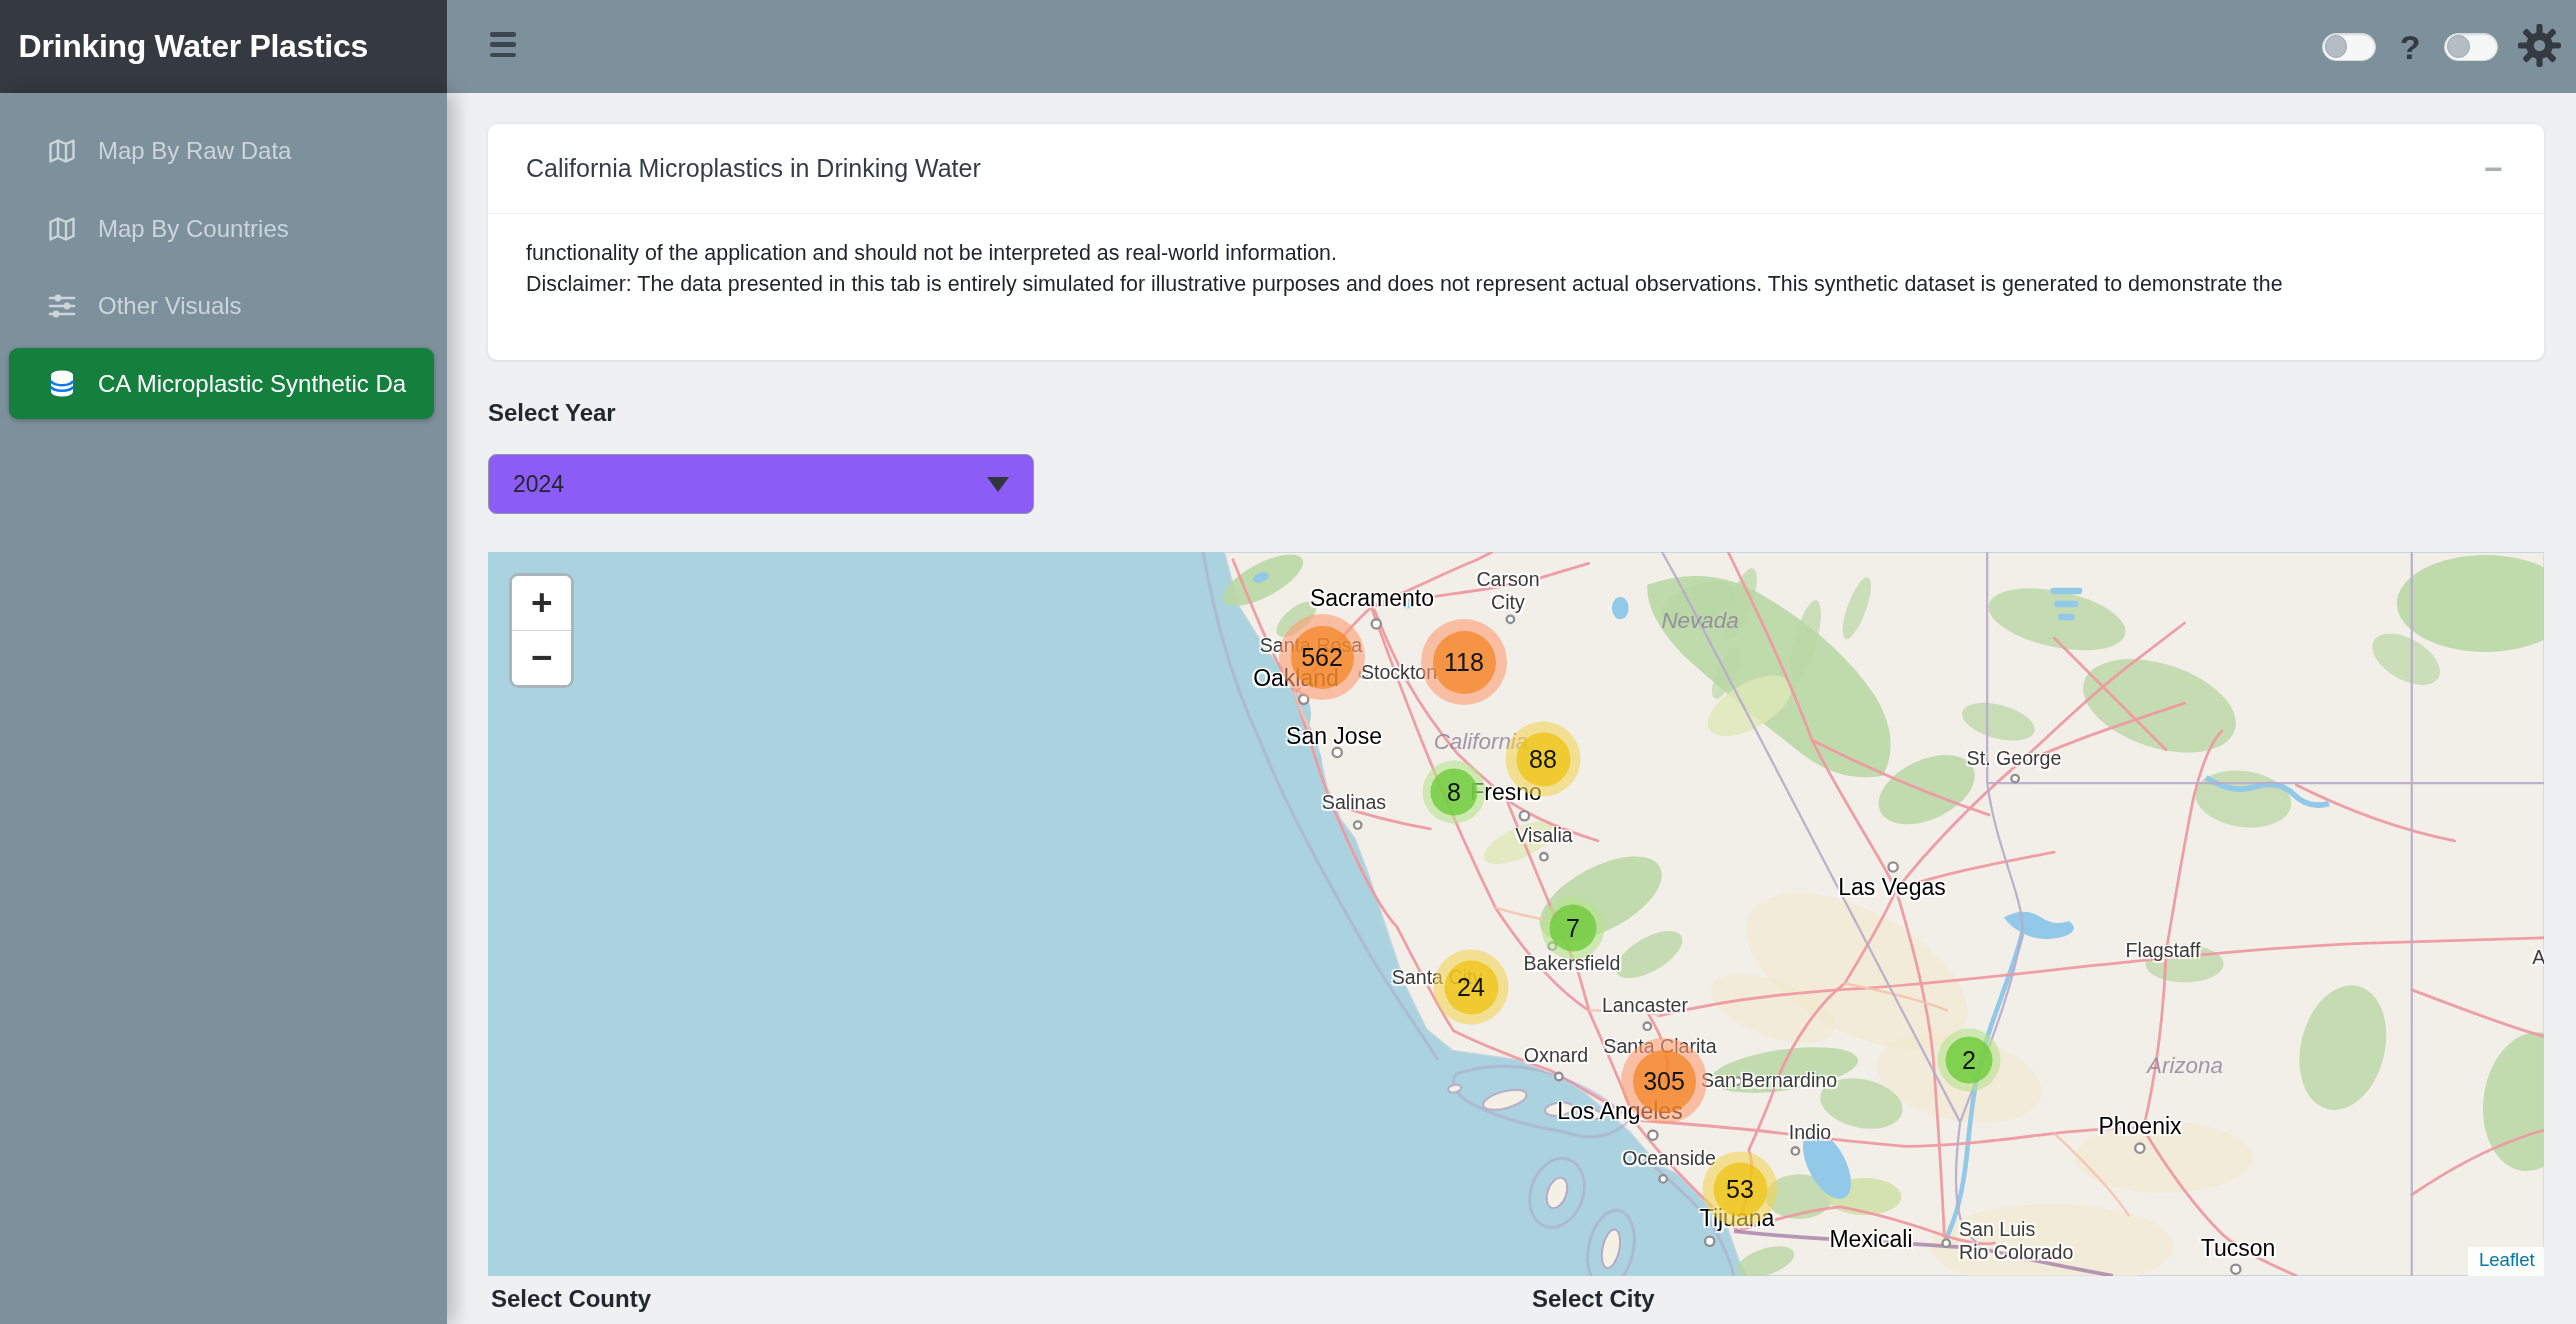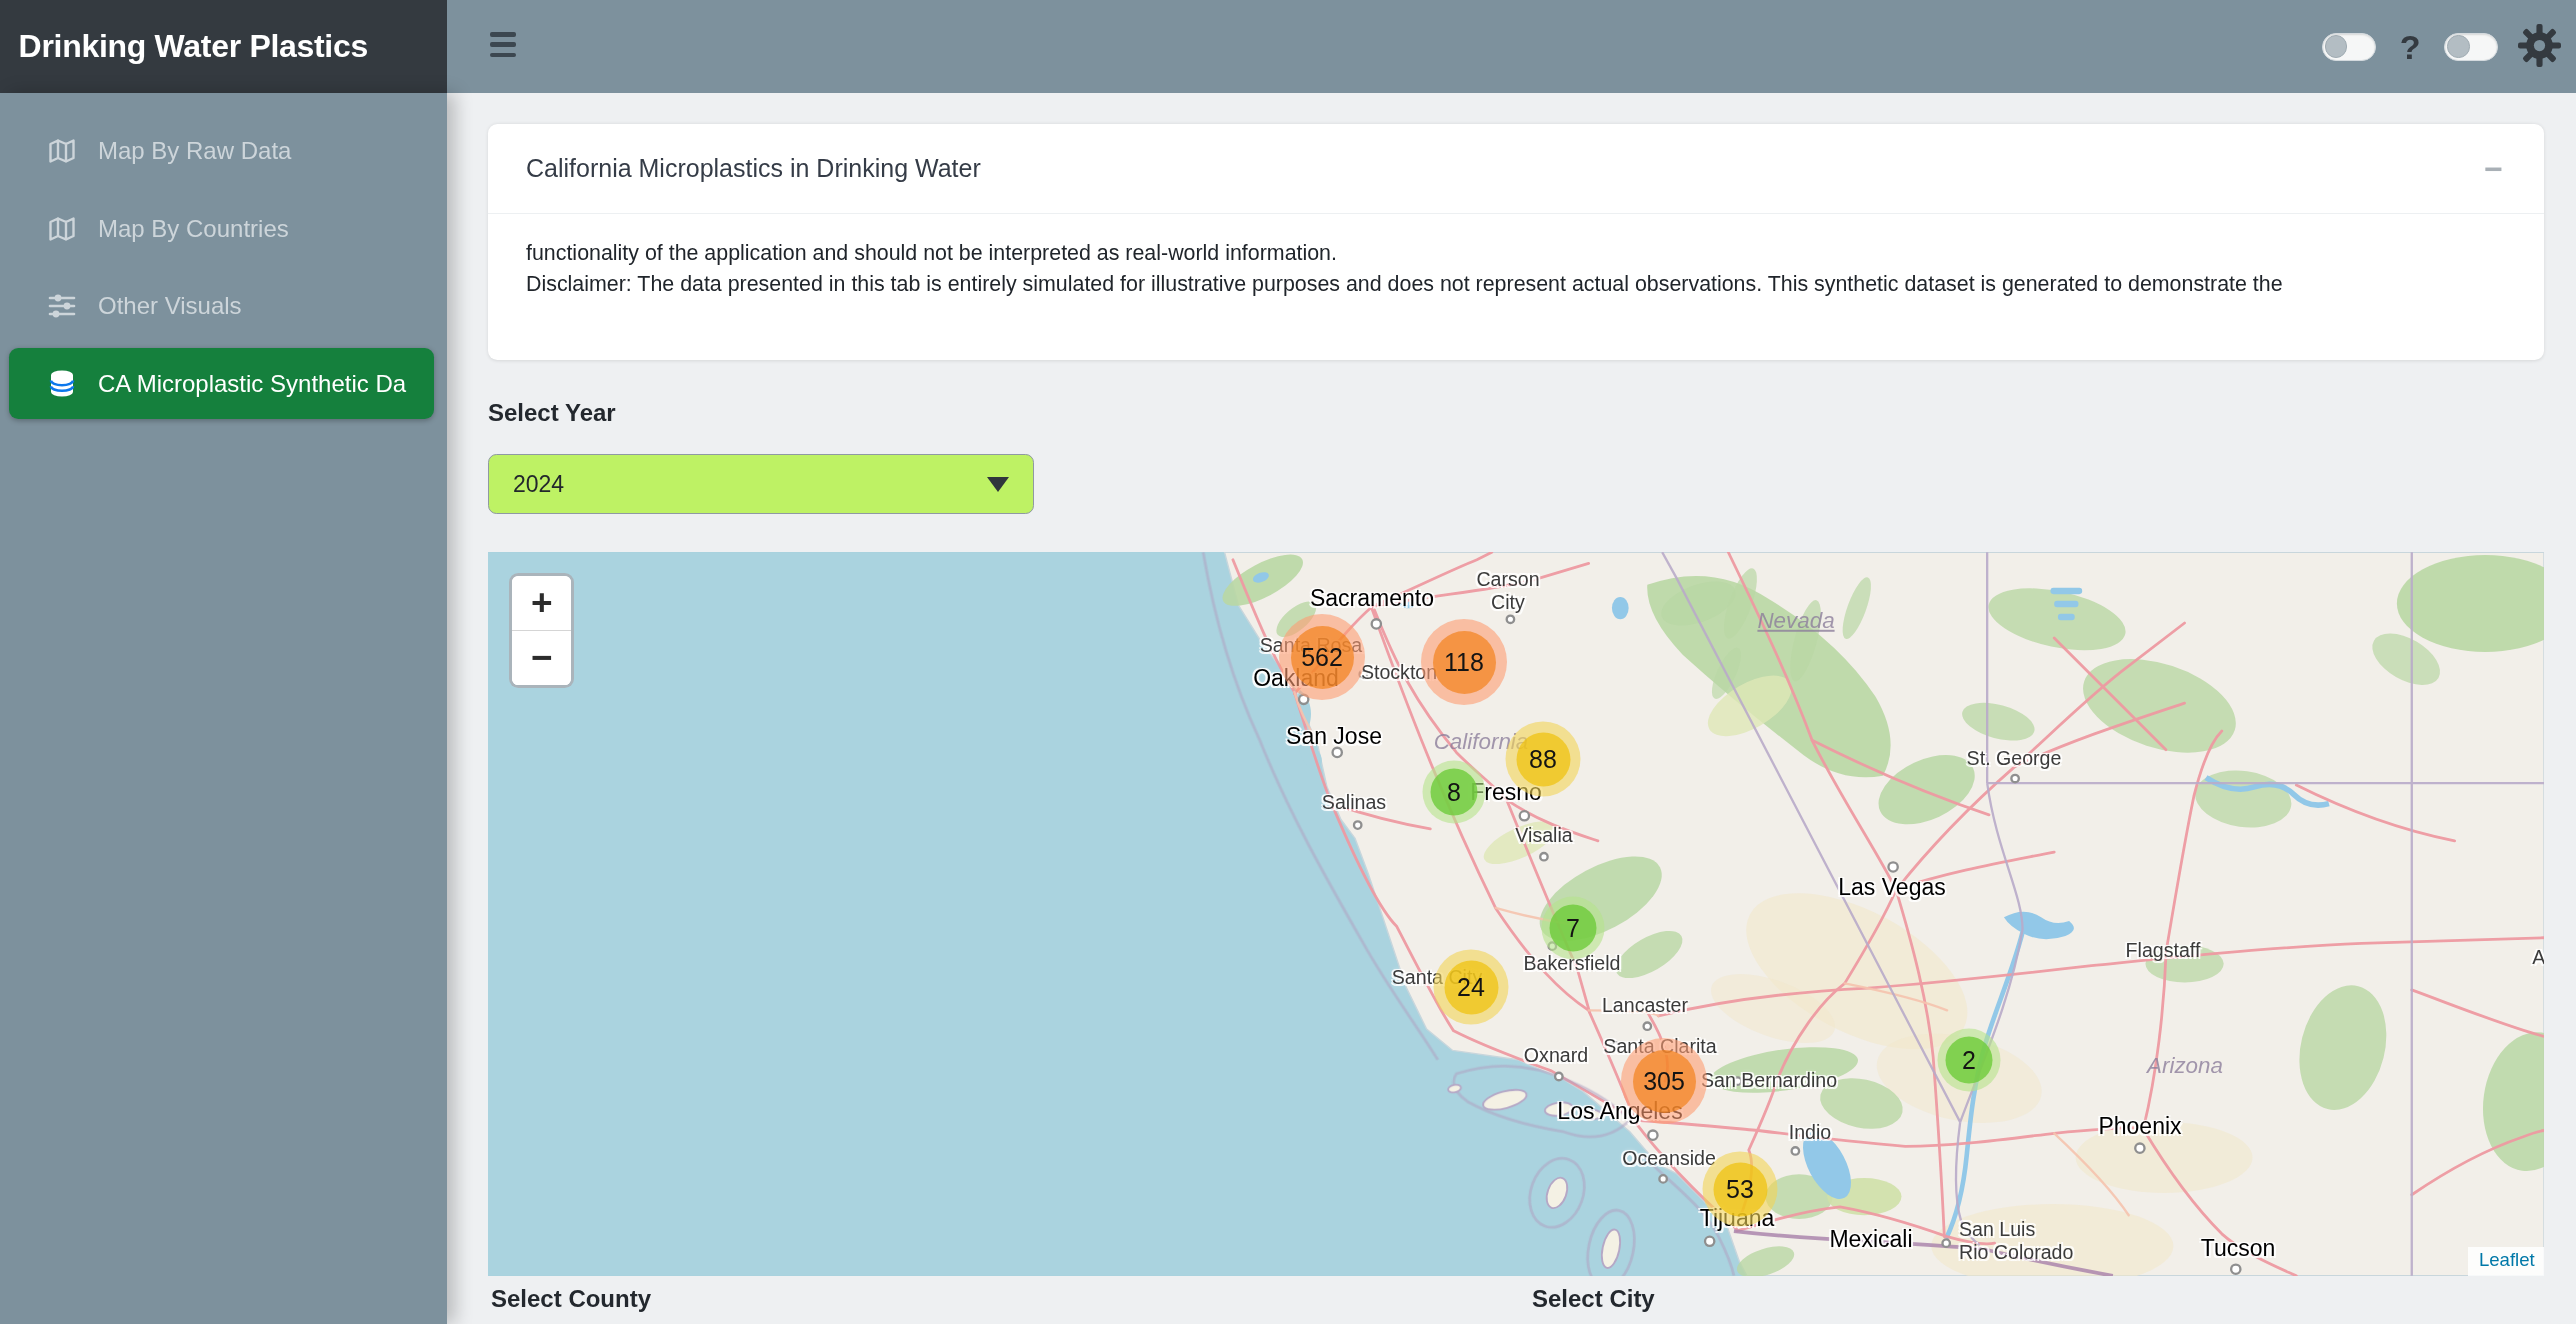--- a/index.html
+++ b/index.html
@@ -37,21 +37,21 @@
     padding:0 41px 0 38px;box-sizing:border-box;}
   .card-title{font-size:25px;color:#353c47;}
   .collapse-btn{margin-left:auto;color:#a9b0b6;font-size:32px;font-weight:700;line-height:1;cursor:pointer;}
   .card-body{padding:24px 37px 0 38px;font-size:21.4px;color:#20252b;line-height:1.45;}
 
   .sec-label{position:absolute;font-size:24px;font-weight:700;color:#23282e;}
   .lab-year{left:488px;top:399px;}
   .lab-county{left:491px;top:1285px;}
   .lab-city{left:1532px;top:1285px;}
 
-  .selectbox{position:absolute;left:488px;top:454px;width:546px;height:60px;background:#bef264;
+  .selectbox{position:absolute;left:488px;top:454px;width:546px;height:60px;background:#8b5cf6;
     border:0.9px solid #8f99a3;border-radius:8.4px;display:flex;align-items:center;padding:0 24px;
     box-sizing:border-box;font-size:23px;color:#23272c;cursor:pointer;}
   .selectbox .caret{margin-left:auto;width:0;height:0;border-left:11.2px solid transparent;
     border-right:11.2px solid transparent;border-top:15px solid #30363c;}
 
   
   .map{position:absolute;left:488px;top:552px;width:2056px;height:724px;overflow:hidden;background:#aad3df;}
   .map svg{position:absolute;left:0;top:0;}
   #label-layer,#cluster-layer{position:absolute;left:0;top:0;width:100%;height:100%;}
   .mlabel{position:absolute;transform:translate(-50%,-50%);color:#3b3b3b;white-space:pre-line;text-align:center;
@@ -330,21 +330,21 @@
         <span class="mlabel town" style="left: 1020px; top: 39px;">Carson
 City</span>
         <span class="mlabel town" style="left: 775px; top: 94px; margin-left: 48px;">Santa Rosa</span>
         <span class="mlabel city" style="left: 808px; top: 127px;">Oakland</span>
         <span class="mlabel town" style="left: 911px; top: 121px;">Stockton</span>
         <span class="mlabel city" style="left: 846px; top: 185px;">San Jose</span>
         <span class="mlabel state" style="left: 993px; top: 190px;">California</span>
         <span class="mlabel town" style="left: 866px; top: 251px;">Salinas</span>
         <span class="mlabel city" style="left: 1018px; top: 241px;">Fresno</span>
         <span class="mlabel town" style="left: 1056px; top: 284px;">Visalia</span>
-        <span class="mlabel state" style="left: 1308px; top: 69px; text-decoration: underline;">Nevada</span>
+        <span class="mlabel state" style="left: 1212px; top: 69px;">Nevada</span>
         <span class="mlabel city" style="left: 1404px; top: 336px;">Las Vegas</span>
         <span class="mlabel town" style="left: 1526px; top: 207px;">St. George</span>
         <span class="mlabel town" style="left: 1675px; top: 399px;">Flagstaff</span>
         <span class="mlabel town" style="left: 1084px; top: 412px;">Bakersfield</span>
         <span class="mlabel town" style="left: 949px; top: 426px;">Santa City</span>
         <span class="mlabel town" style="left: 1157px; top: 454px;">Lancaster</span>
         <span class="mlabel town" style="left: 1172px; top: 495px;">Santa Clarita</span>
         <span class="mlabel town" style="left: 1068px; top: 504px;">Oxnard</span>
         <span class="mlabel town" style="left: 1281px; top: 529px;">San Bernardino</span>
         <span class="mlabel city" style="left: 1132px; top: 560px;">Los Angeles</span>

